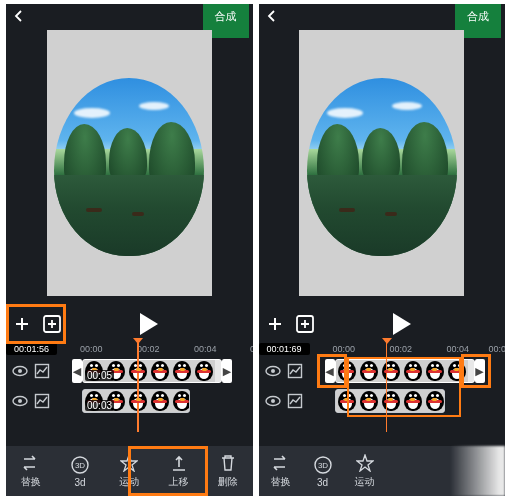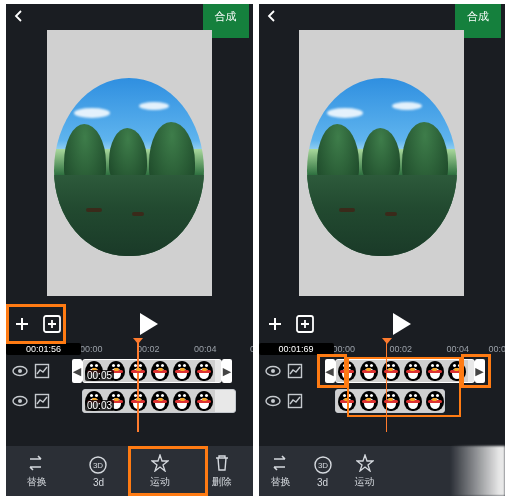--- a/index.html
+++ b/index.html
@@ -146,21 +146,21 @@
     position: absolute;
     top: 0;
   }
   .time-badge {
     position: absolute;
     left: 0;
     top: 339px;
     background:#000;
     color:#fff;
     font-size:9px;
-    padding:1px 20px;
+    padding:1px 8px;
     border-radius:2px;
     z-index: 5;
   }
   
   .tracks {
     position: absolute;
     top: 354px;
     left: 0; right: 0;
   }
   .track {
@@ -446,21 +446,21 @@
         <div class="track-ctrls">
           <div class="eye"><svg width="16" height="16" viewBox="0 0 16 16">
                 <ellipse cx="8" cy="8" rx="7" ry="4.5" stroke="#c5c9ce" stroke-width="1.4" fill="none"></ellipse>
                 <circle cx="8" cy="8" r="2" fill="#c5c9ce"></circle>
               </svg></div>
           <div class="chart"><svg width="16" height="16" viewBox="0 0 16 16">
                 <rect x="1.5" y="1.5" width="13" height="13" stroke="#c5c9ce" stroke-width="1.4" fill="none"></rect>
                 <path d="M3 11 L6 7 L9 9 L13 4" stroke="#c5c9ce" stroke-width="1.4" fill="none"></path>
               </svg></div>
         </div>
-        <div class="clip-strip" style="left:76px;width:154px;border-color:#c5c9ce">
+        <div class="clip-strip" style="left:76px;width:108px;border-color:#c5c9ce">
           <div class="thumb">
               <div class="peng-mini">
                 <div class="scarf"></div>
                 <div class="beak"></div>
               </div>
             </div>
           <div class="thumb">
               <div class="peng-mini">
                 <div class="scarf"></div>
                 <div class="beak"></div>
@@ -515,20 +515,28 @@
           </div>
         <span>3d</span>
       </div>
       <div class="tool">
         <div class="ticon">
             <svg width="18" height="18" viewBox="0 0 18 18">
               <path d="M9 1 L11 7 L17 7 L12 11 L14 17 L9 13 L4 17 L6 11 L1 7 L7 7 Z" stroke="#d5d9de" stroke-width="1.3" fill="none"></path>
             </svg>
           </div>
         <span>运动</span>
+      </div>
+      <div class="tool">
+        <div class="ticon">
+            <svg width="16" height="18" viewBox="0 0 16 18">
+              <path d="M2 16 H14 M8 13 V3 M5 6 L8 3 L11 6" stroke="#d5d9de" stroke-width="1.6" fill="none"></path>
+            </svg>
+          </div>
+        <span>上移</span>
       </div>
       <div class="tool">
         <div class="ticon">
             <svg width="16" height="18" viewBox="0 0 16 18">
               <path d="M2 4 H14 M5 4 V2 H11 V4 M4 4 L5 16 H11 L12 4" stroke="#d5d9de" stroke-width="1.4" fill="none"></path>
             </svg>
           </div>
         <span>删除</span>
       </div>
     </div>

